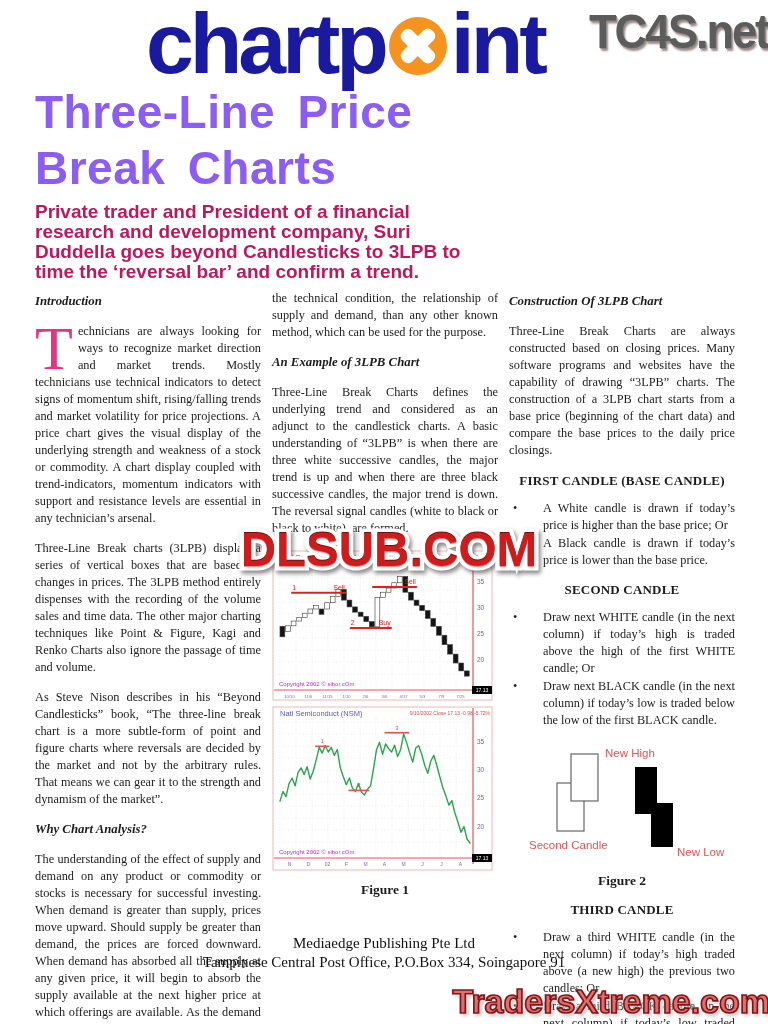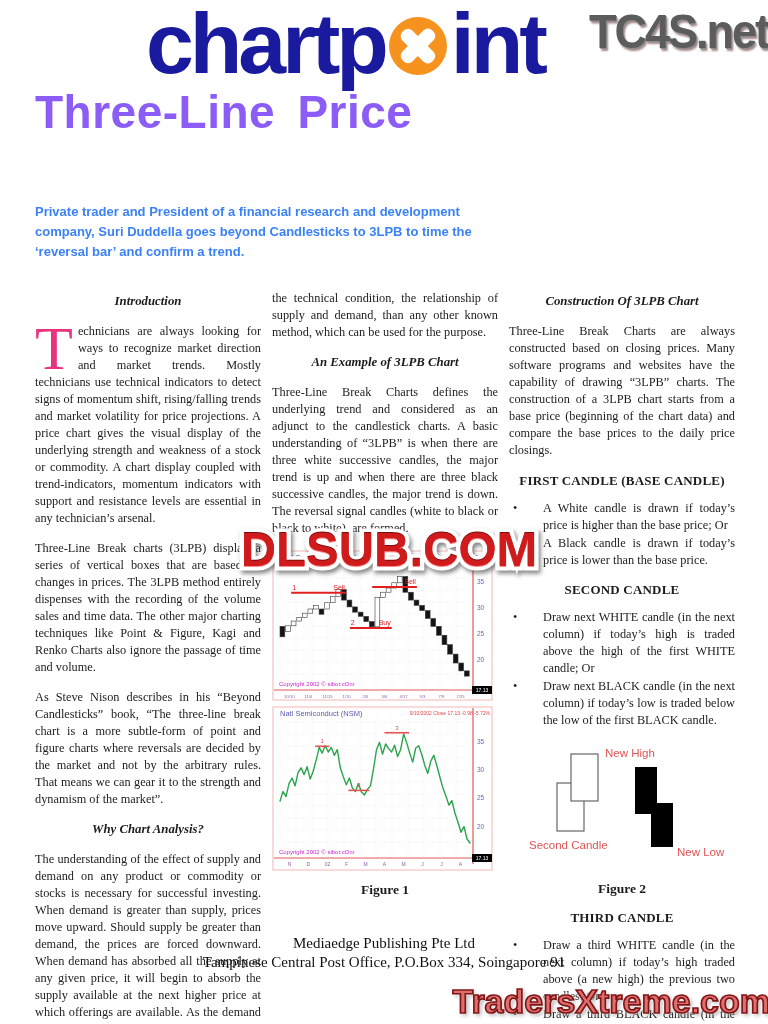--- a/index.html
+++ b/index.html
@@ -15,27 +15,27 @@
   .logo-o::before{transform:rotate(45deg);} .logo-o::after{transform:rotate(-45deg);}
 
   .wm-tc4s{position:absolute;right:0px;top:6px;z-index:20;font-family:"Liberation Sans",sans-serif;
     font-weight:700;font-size:45px;letter-spacing:-2px;color:#5c5c5c;
     text-shadow:1px 1px 0 #8a8a8a, 2px 3px 2px rgba(90,40,40,.55);transform:scaleY(1.08);}
 
   
   .title{position:absolute;left:35px;top:84px;font-family:"Liberation Sans",sans-serif;font-weight:700;
     font-size:46px;line-height:56px;color:#8b5cf6;letter-spacing:.5px;word-spacing:9px;}
   .standfirst{position:absolute;left:35px;top:202px;width:458px;font-family:"Liberation Sans",sans-serif;
-    font-weight:700;font-size:13px;line-height:20px;color:#3b82f6;}
+    font-weight:700;font-size:19px;line-height:20px;color:#be185d;}
 
   
   .columns{position:absolute;left:35px;top:290px;width:700px;display:flex;gap:11px;}
   .col{width:226px;font-size:12.3px;line-height:17px;text-align:justify;}
   .col p{margin:0 0 13px 0;font-family:Liberation Serif, serif;}
-  .h-ital{font-style:italic;font-weight:700;font-size:12.8px;margin:3px 0 13px 0;text-align:center;}
+  .h-ital{font-style:italic;font-weight:700;font-size:12.8px;margin:3px 0 13px 0;text-align:left;}
   .h-caps{font-weight:700;font-size:13px;margin:3px 0 11px 0;text-align:center;letter-spacing:.2px;}
   .dropcap{float:left;font-size:62px;line-height:47px;padding:2px 5px 0 0;color:#e8337f;font-weight:400;}
 
   ul.bullets{list-style:none;margin:0 0 12px 0;padding:0;}
   ul.bullets li{position:relative;padding-left:34px;margin:0 0 1px 0;}
   ul.bullets li::before{content:"\2022";position:absolute;left:4px;top:0;}
 
   .figcap{text-align:center;font-weight:700;font-size:13.5px;margin:9px 0 12px 0;}
   .chartbox{display:block;margin:0 0 4px 0;}
   .fig2wrap{margin:4px 0 0 0;text-align:left;}
@@ -59,20 +59,21 @@
 </head>
 <body>
 
 <div class="page">
 
   <div class="masthead"><span>chartp</span><span class="logo-o"></span><span>int</span></div>
   <div class="wm-tc4s">TC4S.net</div>
 
   <div class="title">
     <div>Three-Line Price</div>
+    <div>Break Charts</div>
   </div>
   <div class="standfirst">Private trader and President of a financial research and development company, Suri Duddella goes beyond Candlesticks to 3LPB to time the ‘reversal bar’ and confirm a trend.</div>
 
   <div class="columns">
 
     <div class="col">
       <div class="h-ital">Introduction</div>
       <p><span class="dropcap">T</span><span>echnicians are always looking for ways to recognize market direction and market trends. Mostly technicians use technical indicators to detect signs of momentum shift, rising/falling trends and market volatility for price projections. A price chart gives the visual display of the underlying strength and weakness of a stock or commodity. A chart display coupled with trend-indicators, momentum indicators with support and resistance levels are essential in any technician’s arsenal.</span></p>
       <p>Three-Line Break charts (3LPB) display a series of vertical boxes that are based on changes in prices. The 3LPB method entirely dispenses with the recording of the volume sales and time data. The other major charting techniques like Point &amp; Figure, Kagi and Renko Charts also ignore the passage of time and volume.</p>
       <p>As Steve Nison describes in his “Beyond Candlesticks” book, “The three-line break chart is a more subtle-form of point and figure charts where reversals are decided by the market and not by the arbitrary rules. That means we can gear it to the strength and dynamism of the market”.</p>
@@ -249,21 +250,21 @@
       <div class="fig2wrap">
         <svg width="226" height="126">
           <text x="96" y="16" fill="#e05555" font-size="11.5" font-family="Liberation Sans, sans-serif">New High</text>
           <rect x="48" y="42" width="27" height="48" fill="#fff" stroke="#666" stroke-width="1.2"></rect>
           <rect x="62" y="13" width="27" height="47" fill="#fff" stroke="#666" stroke-width="1.2"></rect>
           <rect x="126" y="26" width="22" height="47" fill="#000"></rect>
           <rect x="142" y="62" width="22" height="44" fill="#000"></rect>
           <text x="20" y="108" fill="#e05555" font-size="11.5" font-family="Liberation Sans, sans-serif">Second Candle</text>
           <text x="168" y="115" fill="#e05555" font-size="11.5" font-family="Liberation Sans, sans-serif">New Low</text>
         </svg>
-        <div class="figcap" style="margin-top:8px;">Figure 2</div>
+        <div class="figcap" style="margin-top:0;">Figure 2</div>
       </div>
 
       <div class="h-caps">THIRD CANDLE</div>
       <ul class="bullets">
         <li>Draw a third WHITE candle (in the next column) if today’s high traded above (a new high) the previous two candles; Or</li>
         <li>Draw a third BLACK candle (in the next column) if today’s low traded below (a new low) the previous two candles; Or</li>
 
       </ul>
     </div>
   </div>

